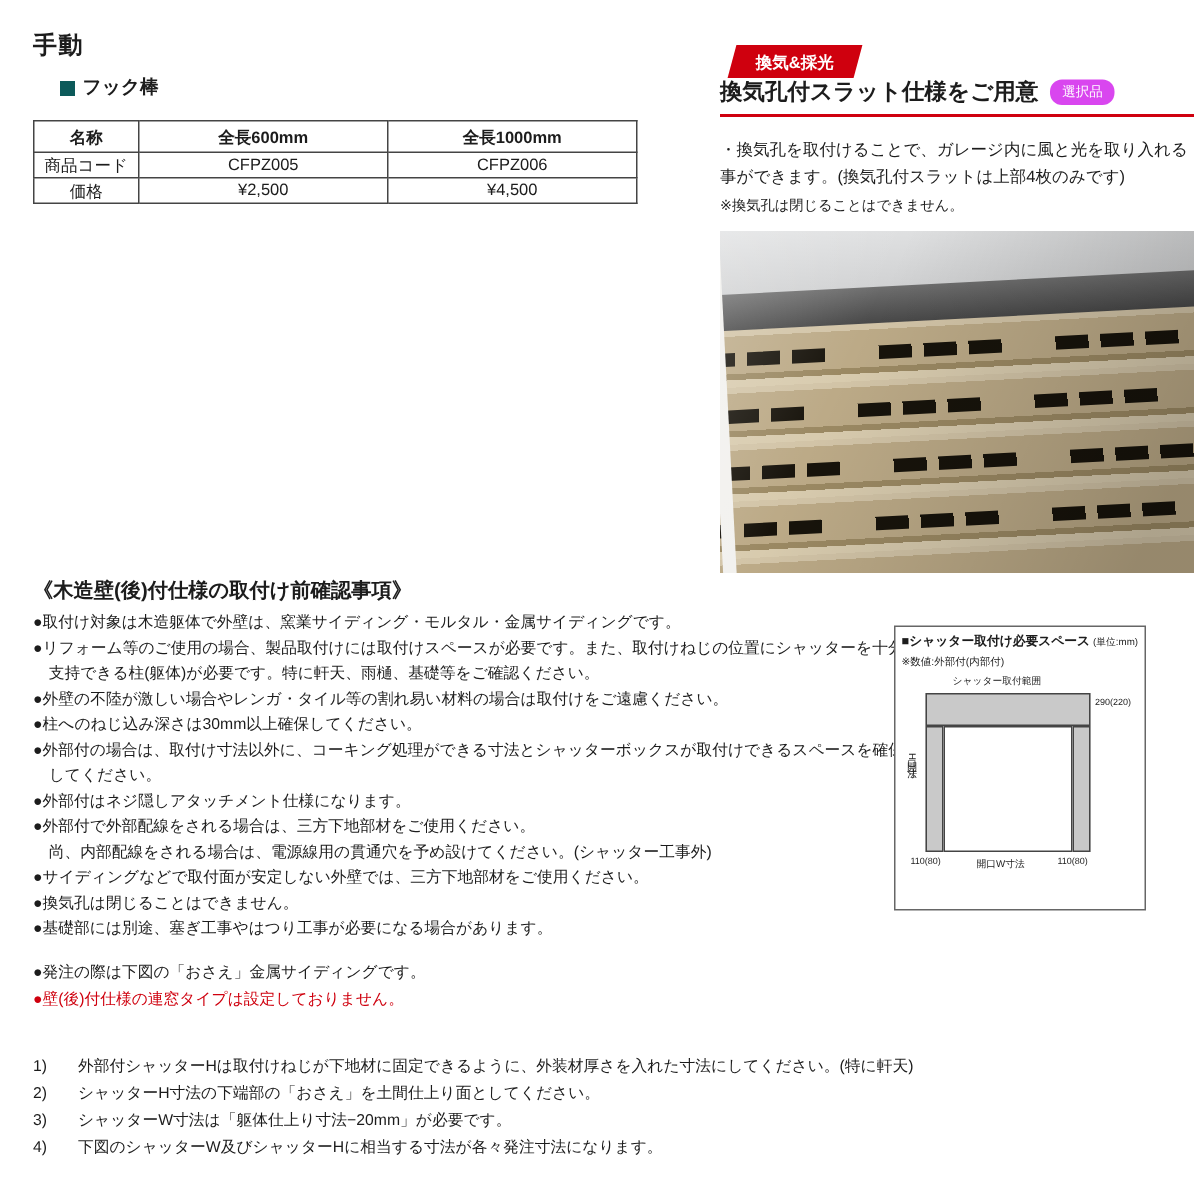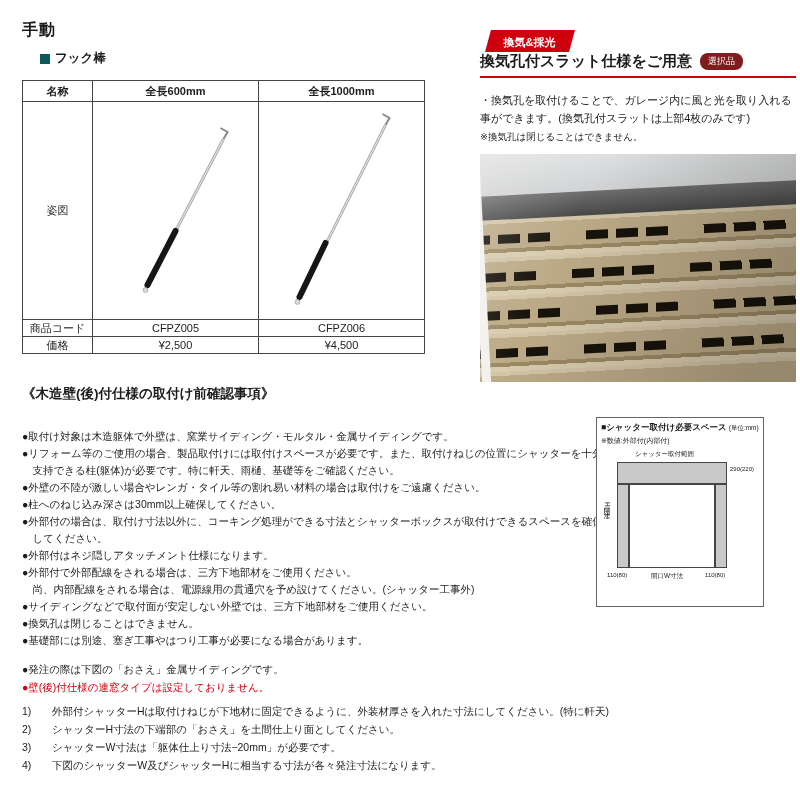--- a/index.html
+++ b/index.html
@@ -23,41 +23,41 @@
   .fig-row td { height:218px; padding:0; }
   .sm-row td { height:17px; }
   .rod-svg { display:block; width:100%; height:216px; }
 
   
   .top-right { position:absolute; left:480px; top:30px; width:316px; }
   .vent-badge { display:inline-block; background:#cf000e; transform:skewX(-15deg); padding:2px 16px; margin-left:8px; }
   .vent-badge span { display:inline-block; transform:skewX(15deg); color:#fff; font-size:11px; font-weight:bold; }
   .vent-title-row { display:flex; align-items:center; gap:8px; }
   .h2 { font-size:15px; font-weight:bold; }
-  .select-badge { background:#7f1d1d; color:#fff; font-size:9px; padding:2px 8px; border-radius:8px; white-space:nowrap; }
+  .select-badge { background:#d946ef; color:#fff; font-size:9px; padding:2px 8px; border-radius:8px; white-space:nowrap; }
   .red-rule { margin-top:5px; height:0; border-top:2.5px solid #cf000e; width:316px; }
   .vent-desc { margin-top:14px; font-size:11px; line-height:1.6; width:316px; }
   .vent-note { margin-top:4px; font-size:9.5px; color:#222; }
 
   
   .photo { position:relative; margin-top:10px; width:316px; height:228px; overflow:hidden; background:#c3b294; }
   .ph-top { position:absolute; top:-14px; left:-12px; width:125%; height:52px; background:linear-gradient(#e3e4e5,#cfd0d1); transform:rotate(-3deg); }
   .ph-box { position:absolute; top:33px; left:-12px; width:125%; height:32px; background:linear-gradient(#6e6e6e,#3c3c3c); transform:rotate(-3deg); }
   .ph-slats { position:absolute; top:58px; left:-18px; width:120%; height:200px; transform:rotate(-3deg);
     background:repeating-linear-gradient(180deg,#d2c4a7 0 4px,#bcaa87 4px 29px,#9b8963 29px 33px,#d8cbae 33px 38px); }
   .slot-row { position:absolute; height:9px; width:115%; border-radius:4px;
     background:repeating-linear-gradient(90deg,#17130b 0 22px,rgba(0,0,0,0) 22px 30px,#17130b 30px 52px,rgba(0,0,0,0) 52px 60px,#17130b 60px 82px,rgba(0,0,0,0) 82px 118px); }
   .sr1 { top:15px; left:10px; } .sr2 { top:53px; left:-6px; } .sr3 { top:91px; left:16px; } .sr4 { top:129px; left:2px; }
   .ph-edge { position:absolute; top:-6px; left:-3px; width:9px; height:120%; background:#f2f1ee; transform:rotate(-3deg); }
   .ph-shade { position:absolute; inset:0; background:linear-gradient(115deg,rgba(255,255,255,.22),rgba(255,255,255,0) 30%,rgba(0,0,0,.20) 90%); }
 
   
   .mid { position:absolute; left:22px; top:385px; width:756px; }
   .h3 { font-size:13.5px; font-weight:bold; }
-  .bullets { margin-top:25px; width:582px; }
+  .bullets { margin-top:4px; width:582px; }
   .bl { font-size:10.5px; line-height:17px; padding-left:1em; text-indent:-1em; white-space:pre-line; }
   .order-note { margin-top:12px; font-size:10.5px; line-height:17px; }
   .red-note { margin-top:1px; font-size:10.5px; line-height:17px; color:#cf000e; }
 
   
   .diagram { position:absolute; right:14px; top:32px; width:168px; border:1px solid #666; padding:4px 2px 4px 4px; background:#fff; }
   .dg-title { font-size:8.5px; font-weight:bold; white-space:nowrap; }
   .dg-unit { font-size:6.5px; font-weight:normal; margin-left:2px; }
   .dg-note { font-size:7px; margin-top:2px; }
   .dg-draw { position:relative; height:152px; margin-top:4px; }
@@ -93,41 +93,20 @@
       <colgroup>
           <col style="width:70px">
           <col style="width:166px">
           <col style="width:166px">
         </colgroup>
       <tbody>
           <tr>
         <th>名称</th>
         <th>全長600mm</th>
         <th>全長1000mm</th>
-      </tr>
-      <tr class="fig-row">
-        <td>姿図</td>
-        <td>
-          <svg class="rod-svg" viewBox="0 0 164 216">
-            <line x1="52" y1="186" x2="130" y2="36" stroke="#aeaeae" stroke-width="3"></line>
-            <line x1="52" y1="186" x2="130" y2="36" stroke="#e9e9e9" stroke-width="1"></line>
-            <line x1="54" y1="182" x2="82" y2="128" stroke="#161616" stroke-width="6" stroke-linecap="round"></line>
-            <circle cx="52" cy="187" r="2.4" fill="#dcdcdc" stroke="#888" stroke-width="0.6"></circle>
-            <path d="M130,36 l4,-7 l-7,-4" fill="none" stroke="#8a8a8a" stroke-width="2"></path>
-          </svg>
-        </td>
-        <td>
-          <svg class="rod-svg" viewBox="0 0 164 216">
-            <line x1="38" y1="198" x2="126" y2="22" stroke="#aeaeae" stroke-width="3"></line>
-            <line x1="38" y1="198" x2="126" y2="22" stroke="#e9e9e9" stroke-width="1"></line>
-            <line x1="40" y1="194" x2="66" y2="140" stroke="#161616" stroke-width="6" stroke-linecap="round"></line>
-            <circle cx="38" cy="199" r="2.4" fill="#dcdcdc" stroke="#888" stroke-width="0.6"></circle>
-            <path d="M126,22 l4,-7 l-7,-4" fill="none" stroke="#8a8a8a" stroke-width="2"></path>
-          </svg>
-        </td>
       </tr>
       <tr class="sm-row">
         <td>商品コード</td>
         <td>CFPZ005</td>
         <td>CFPZ006</td>
       </tr>
       <tr class="sm-row">
         <td>価格</td>
         <td>¥2,500</td>
         <td>¥4,500</td>

